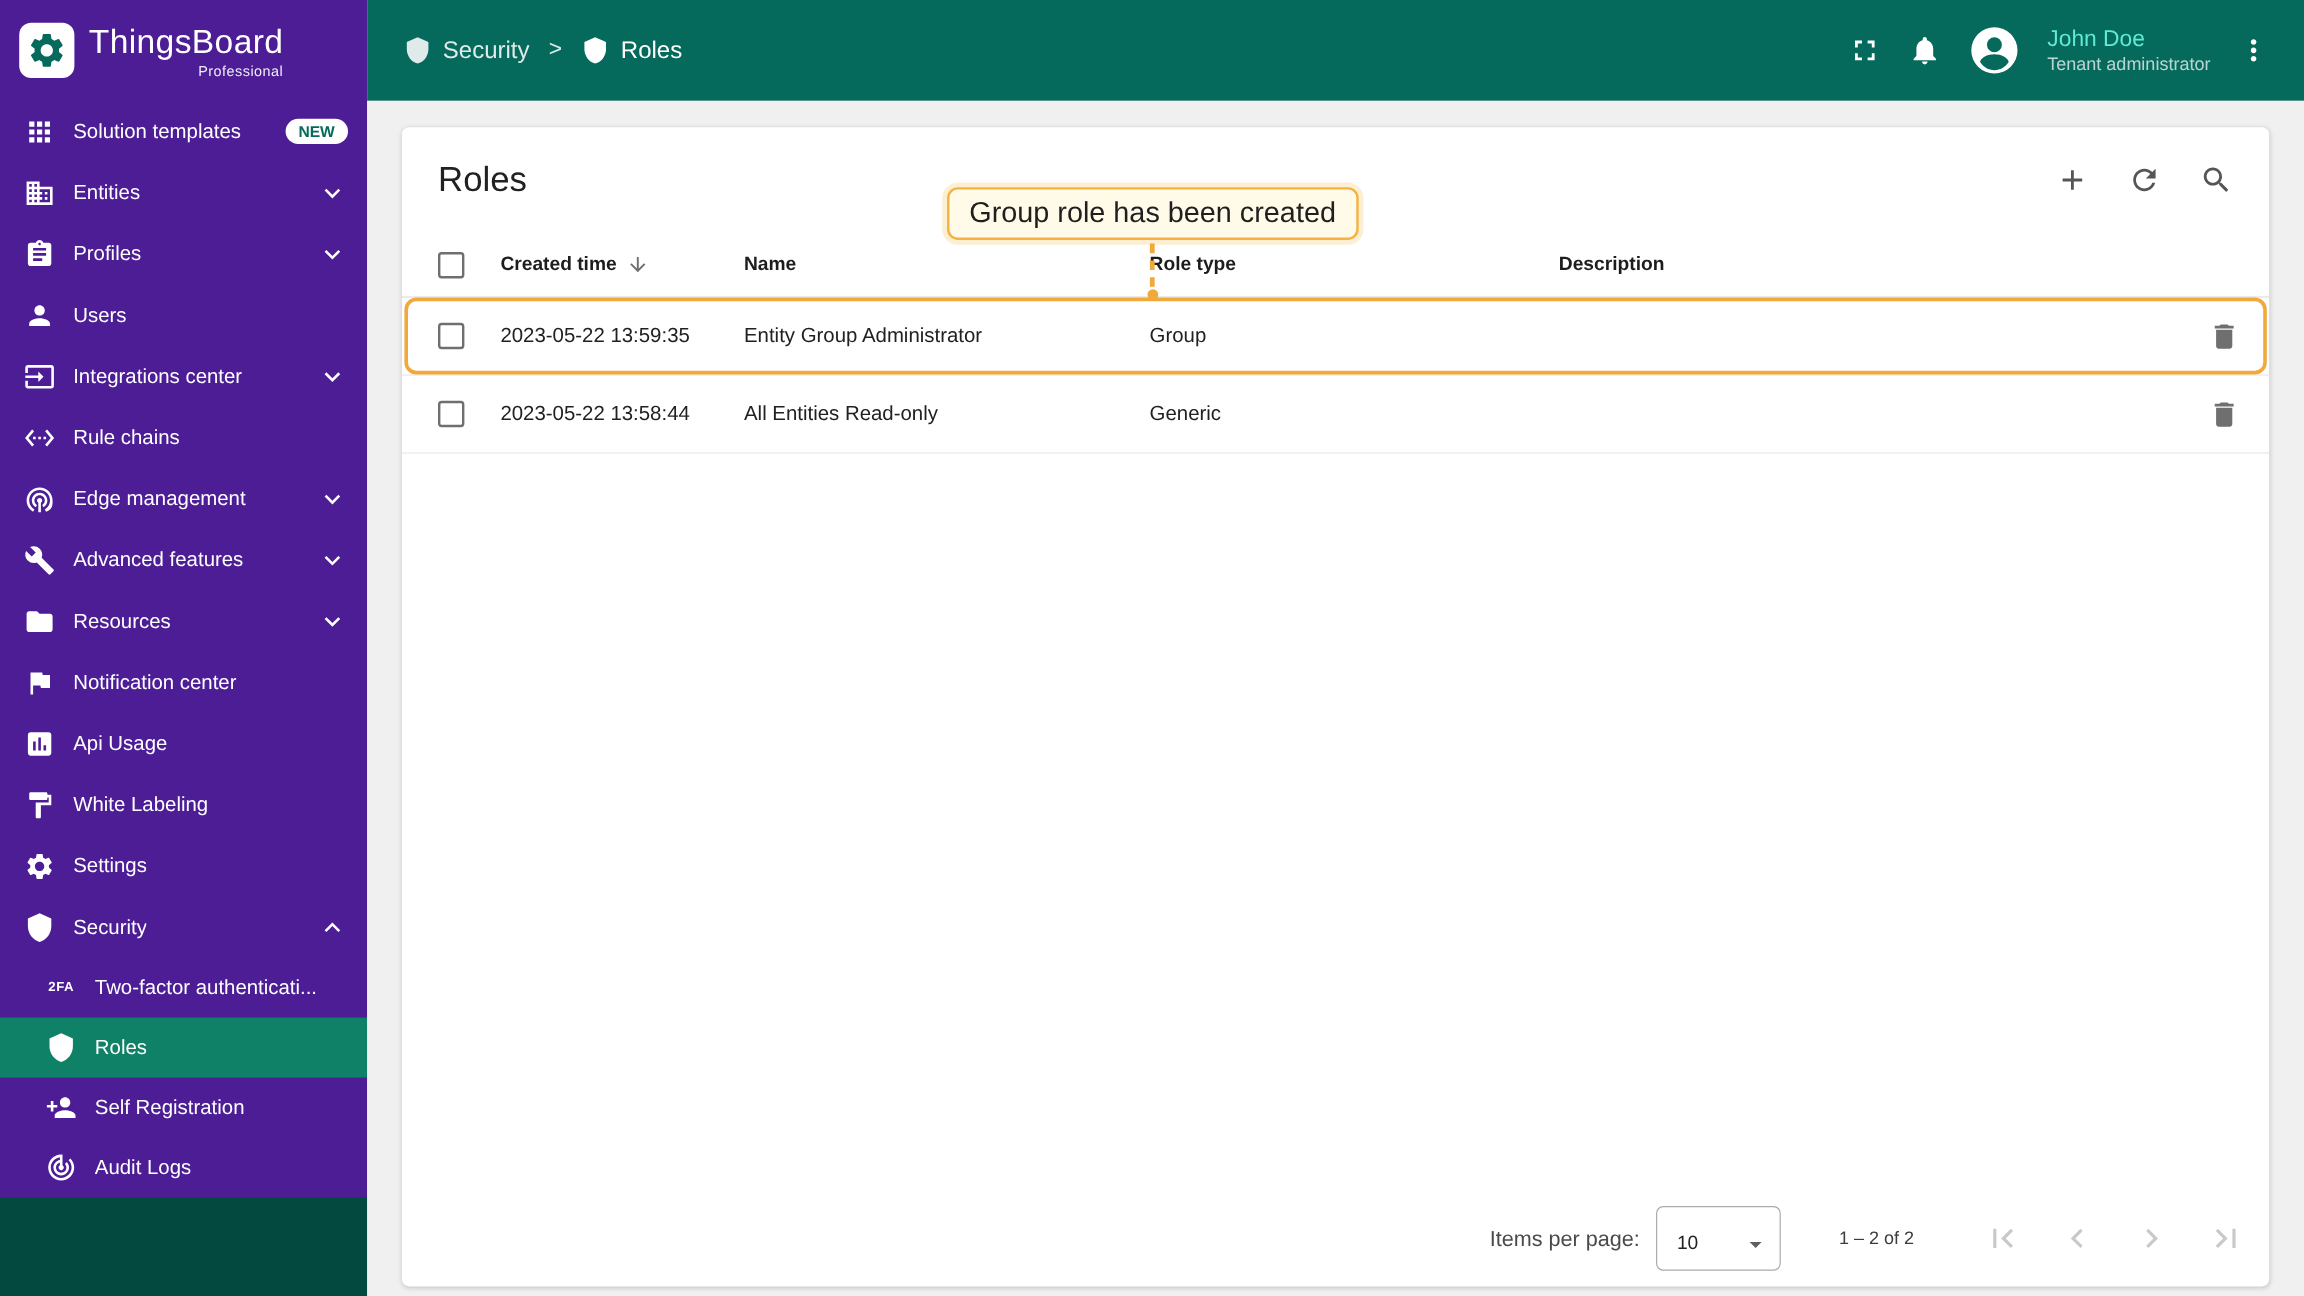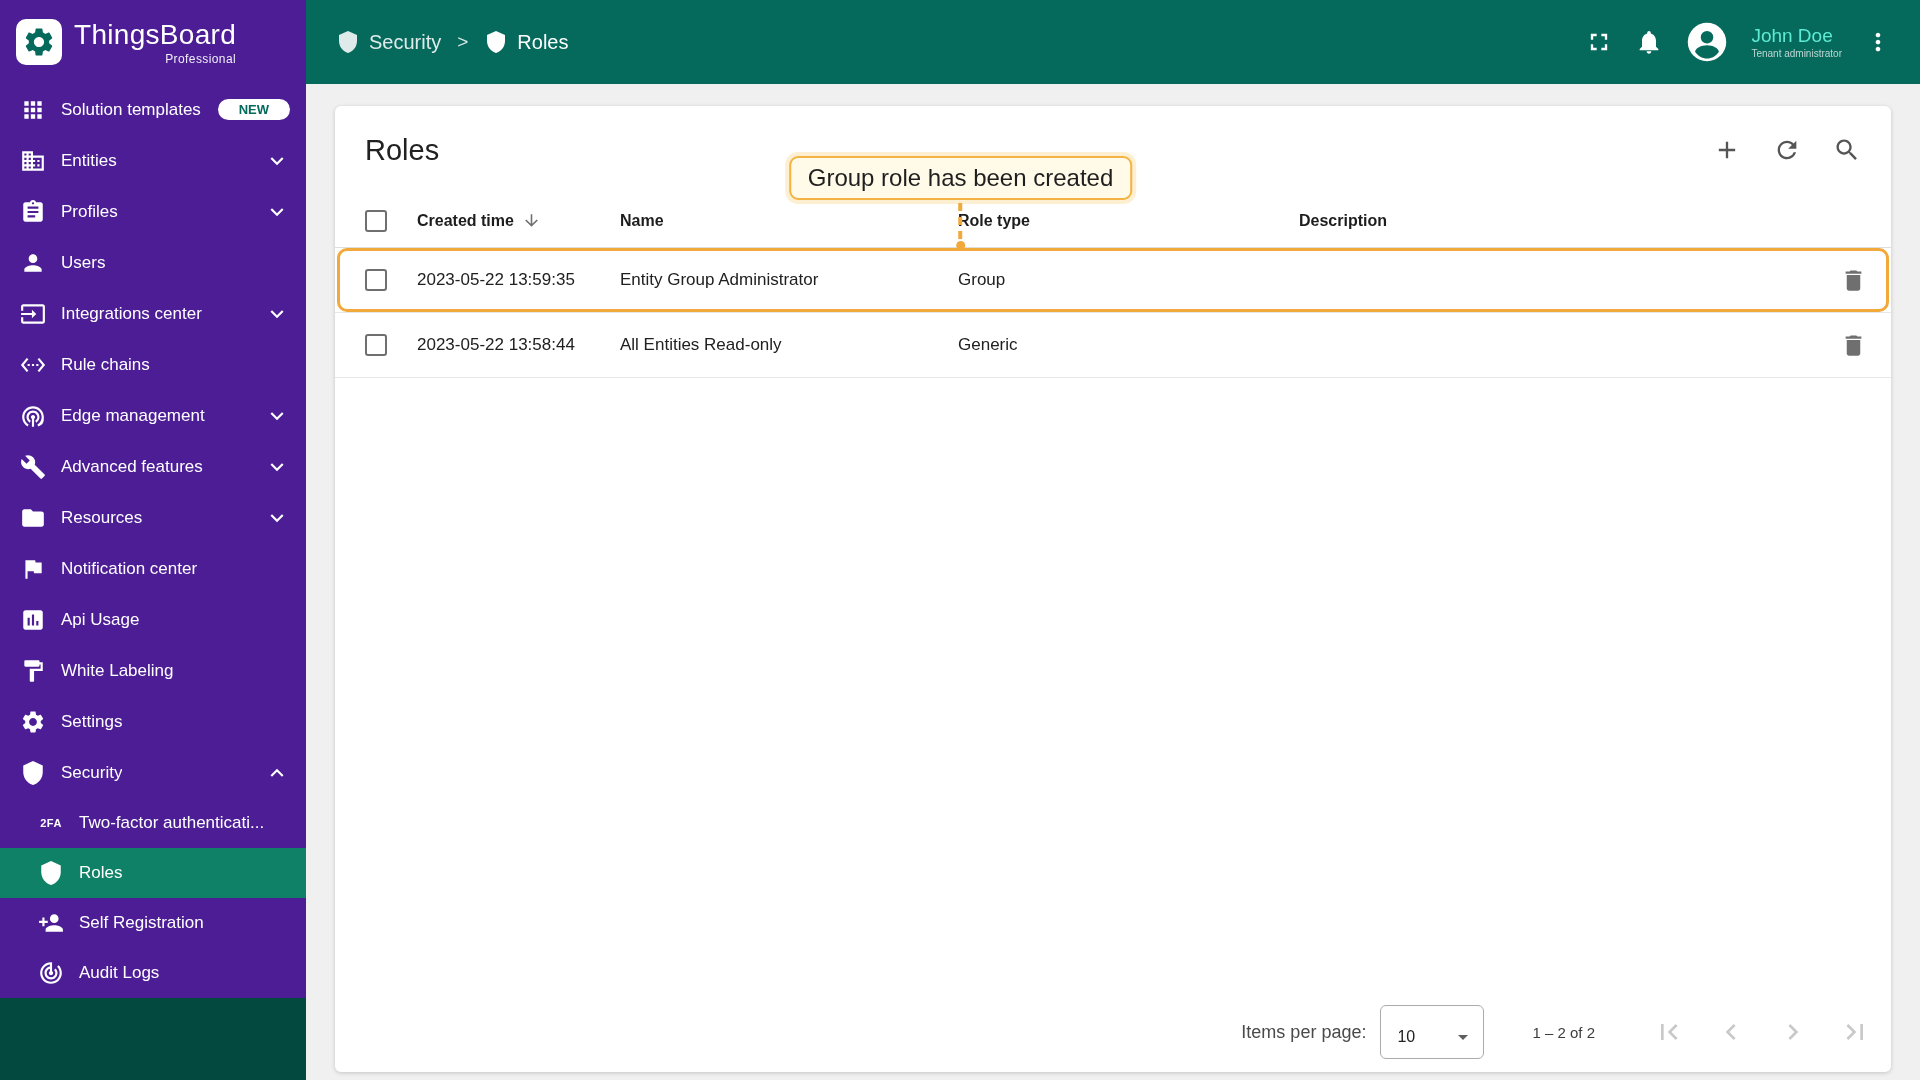--- a/index.html
+++ b/index.html
@@ -16,42 +16,42 @@
   .brand-name { font-size:28px; font-weight:500; letter-spacing:0.3px; }
   .brand-sub { font-size:12px; text-align:right; opacity:0.92; margin-top:1px; letter-spacing:0.4px; }
   .sb-items { display:flex; flex-direction:column; }
   .sb-item { height:51px; display:flex; align-items:center; gap:15px; padding:0 16px 0 20px; font-size:17px; font-weight:500; cursor:pointer; flex-shrink:0; }
   .sb-item.sub { padding-left:38px; height:50px; }
   .sb-item.active { background:#0f8167; }
   .sb-icon { width:26px; height:26px; display:flex; align-items:center; justify-content:center; color:#fff; flex-shrink:0; }
   .sb-icon svg { width:100%; height:100%; }
   .icon-2fa { font-size:11px; font-weight:700; letter-spacing:0.5px; }
   .sb-label { white-space:nowrap; overflow:hidden; text-overflow:ellipsis; }
-  .sb-badge { margin-left:auto; background:#fff; color:#05695c; font-size:13px; font-weight:700; padding:3px 21px; border-radius:12px; }
+  .sb-badge { margin-left:auto; background:#fff; color:#05695c; font-size:13px; font-weight:700; padding:3px 11px; border-radius:12px; }
   .sb-chevron { margin-left:auto; width:26px; height:26px; color:#fff; }
   .sb-chevron svg { width:100%; height:100%; }
   .sb-bottom { flex:1; background:#04493f; }
 
   
   .right { flex:1; display:flex; flex-direction:column; min-width:0; }
   .topbar { height:84px; background:#05695c; color:#fff; display:flex; align-items:center; justify-content:space-between; padding:0 28px 0 30px; flex-shrink:0; }
   .breadcrumb { display:flex; align-items:center; gap:12px; font-size:20px; }
   .bc-item { display:flex; align-items:center; gap:9px; cursor:pointer; color:rgba(255,255,255,0.87); }
   .bc-item.current { color:#fff; }
   .bc-icon { width:24px; height:24px; display:flex; }
   .bc-icon svg { width:100%; height:100%; }
   .bc-sep { color:rgba(255,255,255,0.85); font-size:19px; margin:0 4px; }
   .topbar-right { display:flex; align-items:center; gap:22px; }
   .tb-icon { width:28px; height:28px; color:#fff; cursor:pointer; display:flex; }
   .tb-icon svg { width:100%; height:100%; }
   .avatar { width:44px; height:44px; display:flex; cursor:pointer; }
   .avatar svg { width:100%; height:100%; }
   .user-meta { display:flex; flex-direction:column; cursor:pointer; line-height:1.25; }
   .user-name { font-size:19px; color:#5eead4; }
-  .user-role { font-size:10px; color:rgba(255,255,255,0.72); }
+  .user-role { font-size:15px; color:rgba(255,255,255,0.72); }
 
   
   .content { flex:1; background:#f0f0f0; padding:22px 29px 8px 29px; min-height:0; }
   .card { background:#fff; border-radius:6px; box-shadow:0 1px 4px rgba(0,0,0,0.18); height:100%; display:flex; flex-direction:column; position:relative; overflow:hidden; }
   .card-head { height:88px; display:flex; align-items:center; justify-content:space-between; padding:0 30px; flex-shrink:0; }
   .card-title { font-size:29px; font-weight:400; color:#212121; }
   .card-actions { display:flex; align-items:center; gap:32px; }
   .ca-icon { width:28px; height:28px; color:#555; cursor:pointer; display:flex; }
   .ca-icon svg { width:100%; height:100%; }
 

